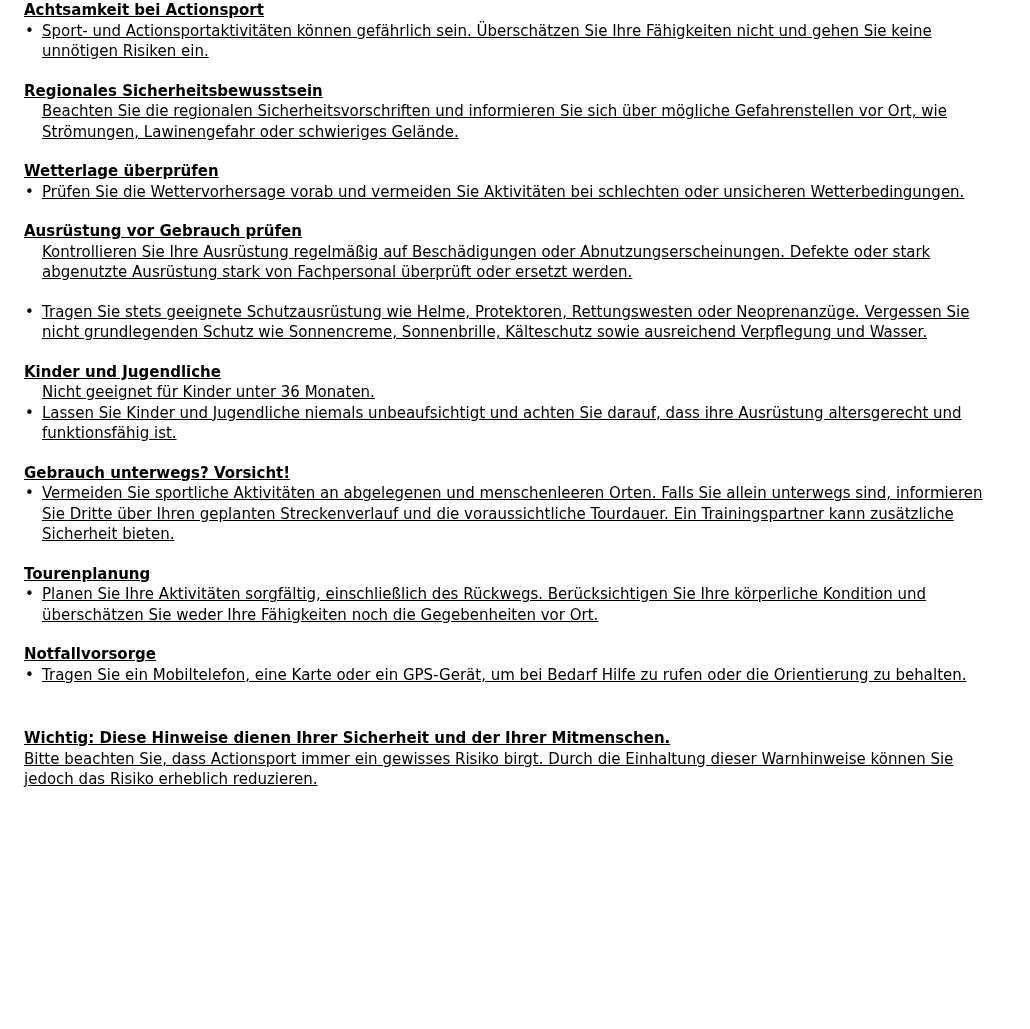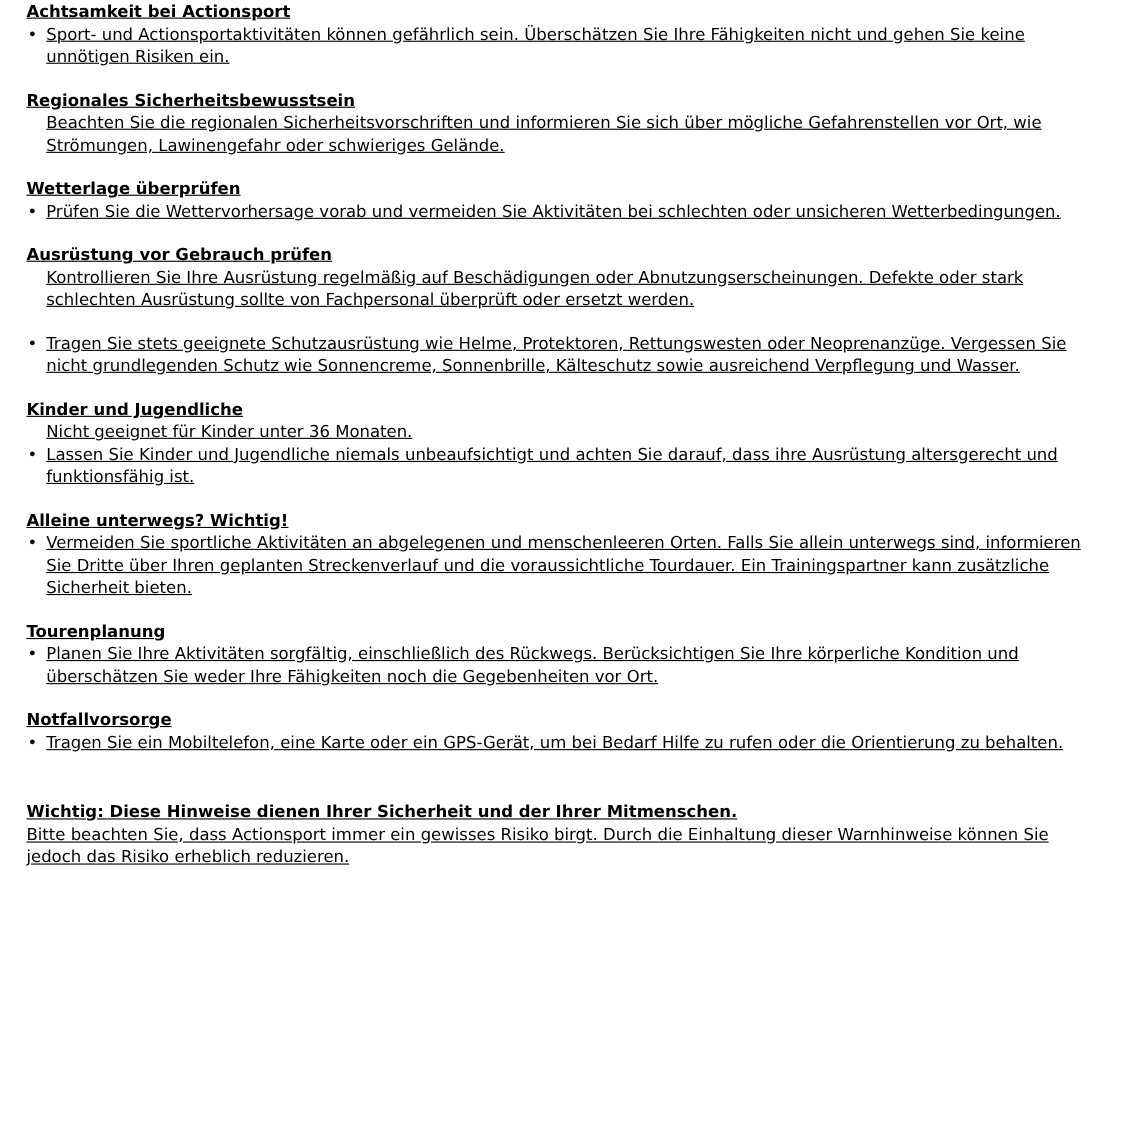--- a/index.html
+++ b/index.html
@@ -106,40 +106,40 @@
   <div class="section">
     <div class="section-heading">Wetterlage überprüfen</div>
     <div>
             <div class="item bullet"><span class="marker">•</span><span>Prüfen Sie die Wettervorhersage vorab und vermeiden Sie Aktivitäten bei schlechten oder unsicheren Wetterbedingungen.</span></div>
           </div>
   </div>
 
   <div class="section">
     <div class="section-heading">Ausrüstung vor Gebrauch prüfen</div>
     <div>
-            <div class="item plain"><span>Kontrollieren Sie Ihre Ausrüstung regelmäßig auf Beschädigungen oder Abnutzungserscheinungen. Defekte oder stark schlechten Ausrüstung sollte von Fachpersonal überprüft oder ersetzt werden.</span></div>
+            <div class="item plain"><span>Kontrollieren Sie Ihre Ausrüstung regelmäßig auf Beschädigungen oder Abnutzungserscheinungen. Defekte oder stark abgenutzte Ausrüstung stark von Fachpersonal überprüft oder ersetzt werden.</span></div>
           </div>
   </div>
 
   <div class="section">
     <div>
             <div class="item bullet"><span class="marker">•</span><span>Tragen Sie stets geeignete Schutzausrüstung wie Helme, Protektoren, Rettungswesten oder Neoprenanzüge. Vergessen Sie nicht grundlegenden Schutz wie Sonnencreme, Sonnenbrille, Kälteschutz sowie ausreichend Verpflegung und Wasser.</span></div>
           </div>
   </div>
 
   <div class="section">
     <div class="section-heading">Kinder und Jugendliche</div>
     <div>
             <div class="item plain"><span>Nicht geeignet für Kinder unter 36 Monaten.</span></div>
             <div class="item bullet"><span class="marker">•</span><span>Lassen Sie Kinder und Jugendliche niemals unbeaufsichtigt und achten Sie darauf, dass ihre Ausrüstung altersgerecht und funktionsfähig ist.</span></div>
           </div>
   </div>
 
   <div class="section">
-    <div class="section-heading">Alleine unterwegs? Wichtig!</div>
+    <div class="section-heading">Gebrauch unterwegs? Vorsicht!</div>
     <div>
             <div class="item bullet"><span class="marker">•</span><span>Vermeiden Sie sportliche Aktivitäten an abgelegenen und menschenleeren Orten. Falls Sie allein unterwegs sind, informieren Sie Dritte über Ihren geplanten Streckenverlauf und die voraussichtliche Tourdauer. Ein Trainingspartner kann zusätzliche Sicherheit bieten.</span></div>
           </div>
   </div>
 
   <div class="section">
     <div class="section-heading">Tourenplanung</div>
     <div>
             <div class="item bullet"><span class="marker">•</span><span>Planen Sie Ihre Aktivitäten sorgfältig, einschließlich des Rückwegs. Berücksichtigen Sie Ihre körperliche Kondition und überschätzen Sie weder Ihre Fähigkeiten noch die Gegebenheiten vor Ort.</span></div>
           </div>

